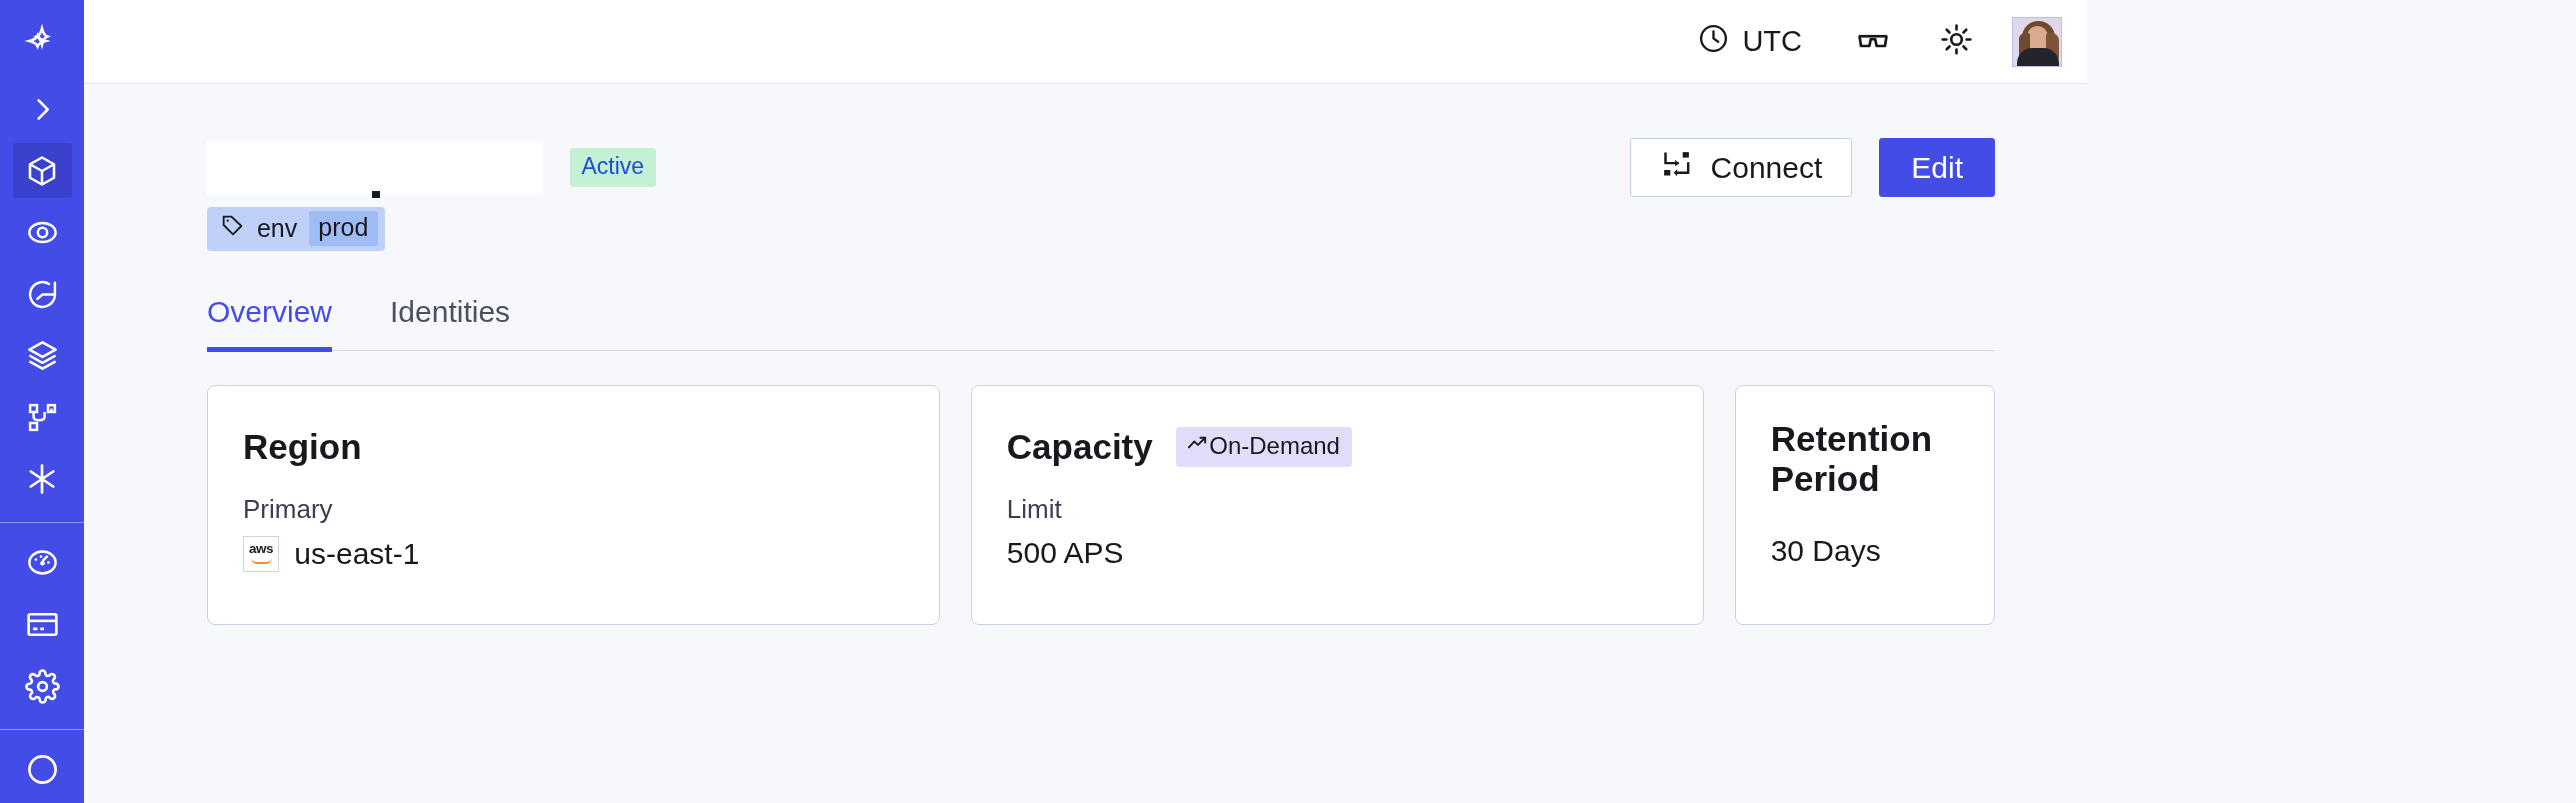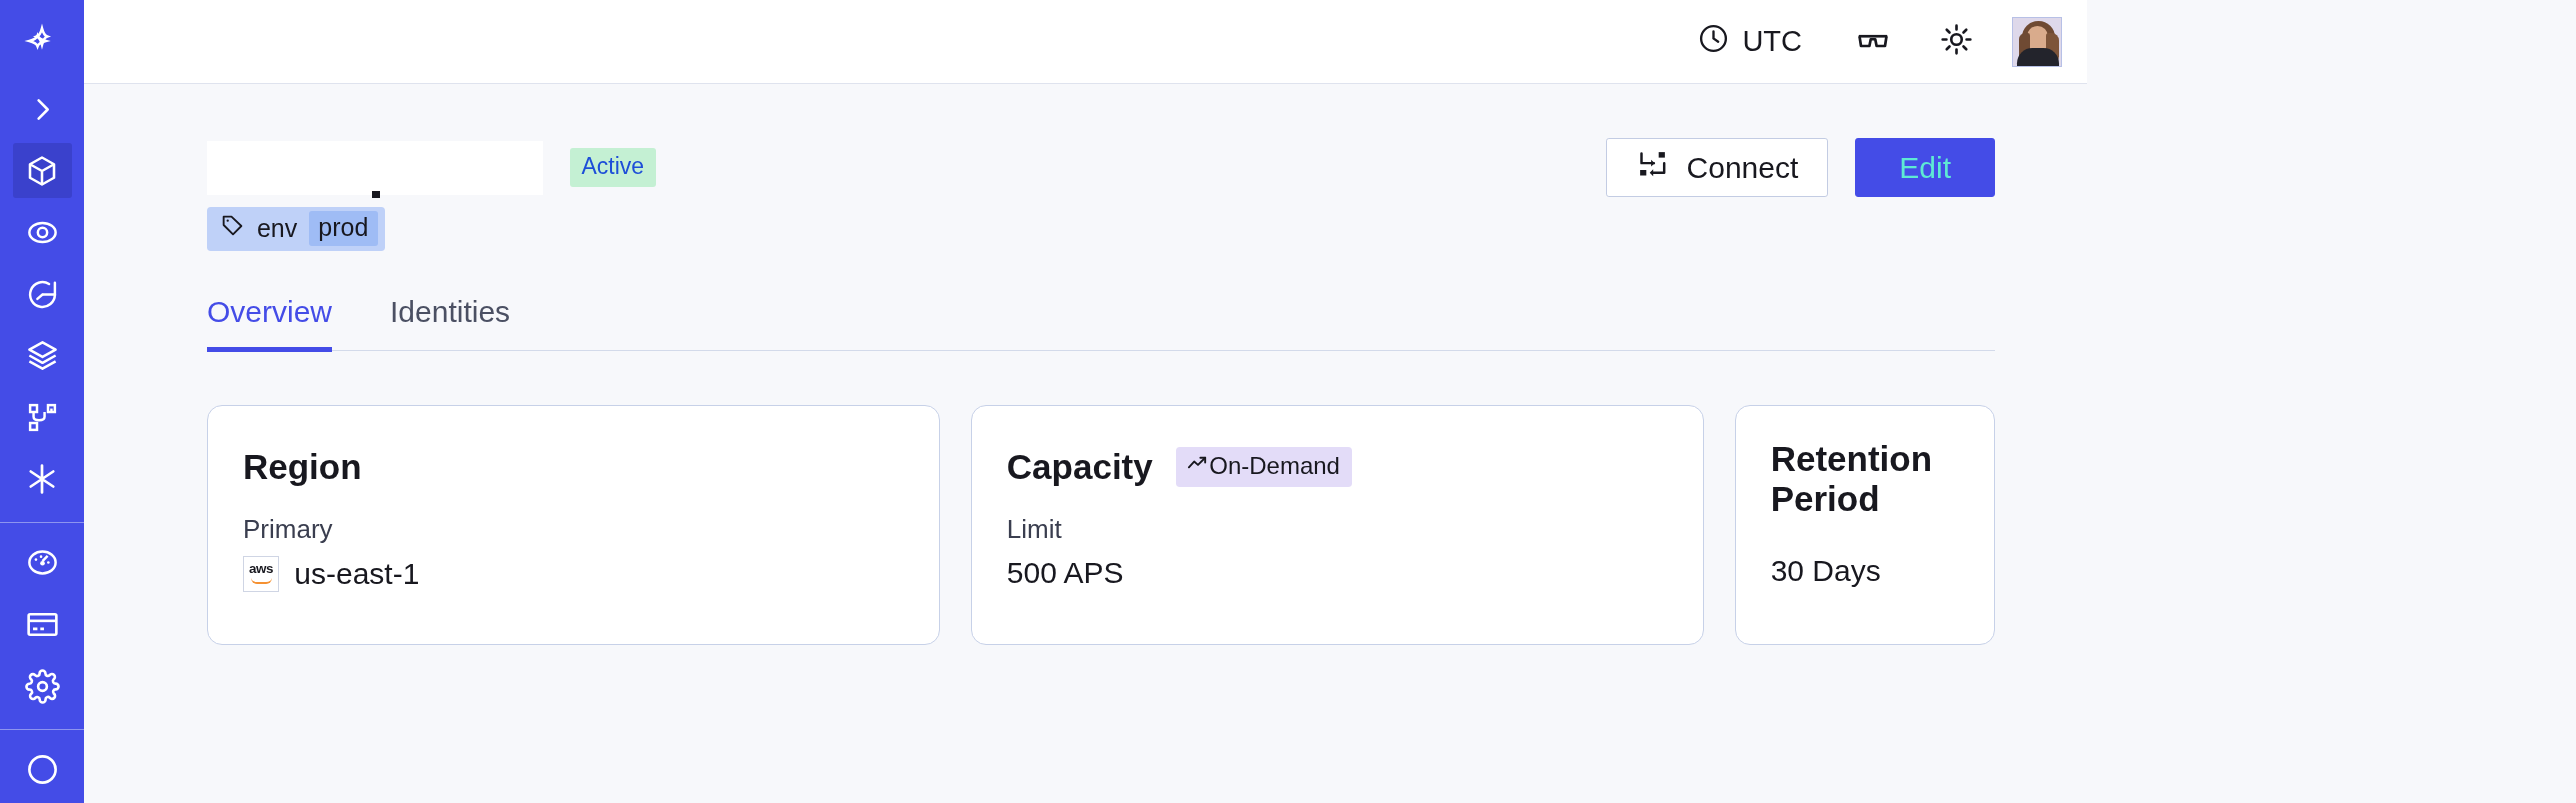--- a/index.html
+++ b/index.html
@@ -113,56 +113,56 @@
   }
   .title-actions { margin-left: auto; display: flex; align-items: center; gap: 27px; }
   .btn {
     display: inline-flex; align-items: center; justify-content: center;
     gap: 17.3px; font-size: 30px; color: #18181f;
     background: #fff; border: 1px solid #c3cce3;
     border-radius: 2.9px; padding: 0 29px; height: 59px;
     cursor: pointer;
   }
   .btn-primary {
-    background: #444ce7; color: #5eead4; border-color: #444ce7;
-    padding: 0 43px;
+    background: #444ce7; color: #ffffff; border-color: #444ce7;
+    padding: 0 31px;
   }
 
   .tags-row { display: flex; align-items: center; margin-bottom: 44px; }
   .tag {
     display: inline-flex; align-items: center; gap: 11.5px;
     background: #bfd1f8; border-radius: 3.8px;
     padding: 4.8px 6.7px 4.8px 13.4px; font-size: 25px; color: #18181f;
   }
   .tag .tag-val {
     background: #9fbcf5; border-radius: 2.9px;
     padding: 1.9px 9.6px 3.8px 9.6px;
   }
 
   
   .tabs {
     display: flex; align-items: flex-end;
     border-bottom: 1.9px solid #d3daea;
-    margin-bottom: 54px; position: relative;
+    margin-bottom: 34px; position: relative;
   }
   .tab {
     font-size: 30px; color: #4b5063;
     padding: 0 0 21px 0; margin-right: 58px;
     cursor: pointer; position: relative;
   }
   .tab.active { color: #444ce7; }
   .tab.active::after {
     content: ""; position: absolute; left: 0; right: 0; bottom: -1.9px;
     height: 4.8px; background: #444ce7;
   }
 
   
   .cards { display: flex; gap: 31px; align-items: flex-start; }
   .card {
-    background: #ffffff; border: 1px solid #c7d1e8; border-radius: 15px;
+    background: #ffffff; border: 1px solid #c7d1e8; border-radius: 8px;
     padding: 33px 35px 38px 35px; position: relative;
   }
   .card.region { width: 1072px; height: 240px; }
   .card.capacity { width: 1072px; height: 240px; }
   .card.retention { width: 357px; height: 240px; }
   .card-head { display: flex; align-items: center; min-height: 56px; }
   .card-title { font-size: 35px; color: #18181f; font-weight: 600; }
   .badge-ondemand {
     display: inline-flex; align-items: center; gap: 0;
     background: #e3dcf8; color: #18181f;

